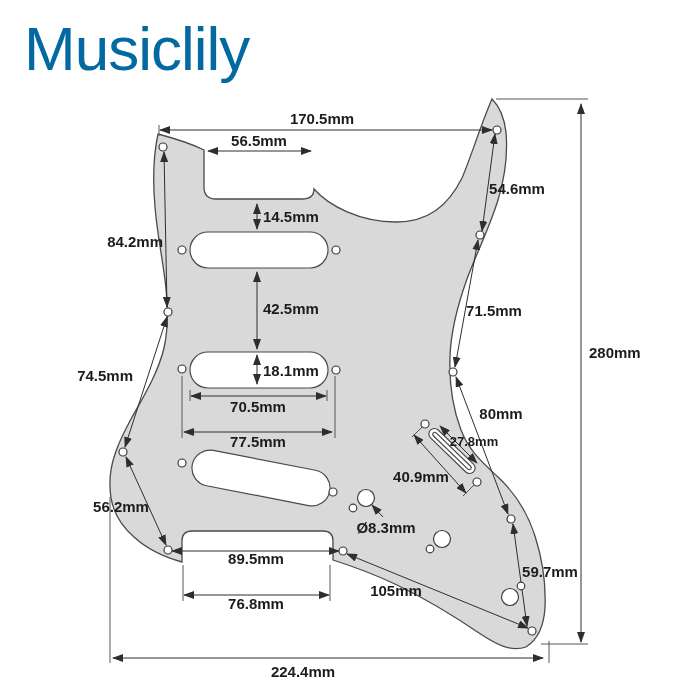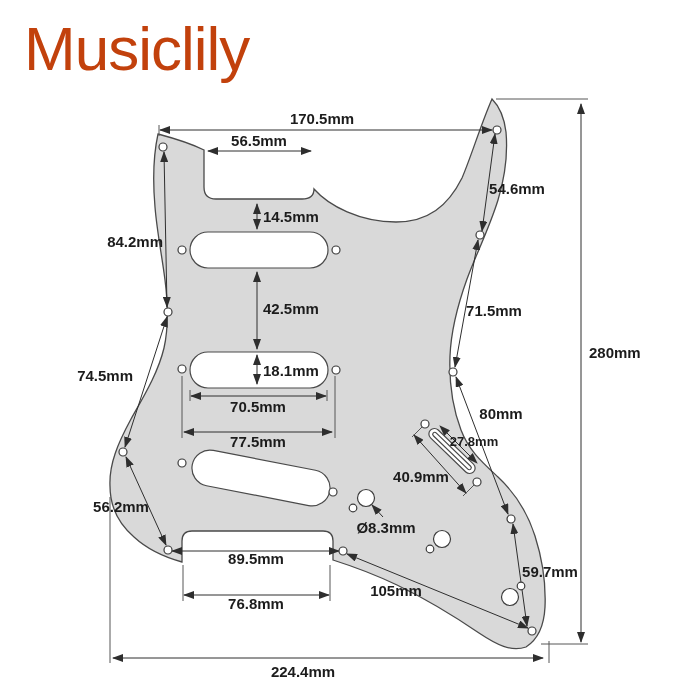--- a/index.html
+++ b/index.html
@@ -1,19 +1,19 @@
 <!DOCTYPE html>
 <html><head>
 <meta charset="utf-8">
 <style>
   html,body{margin:0;padding:0;background:#ffffff;}
   .page{position:relative;width:700px;height:700px;background:#ffffff;overflow:hidden;
         font-family:"Liberation Sans", sans-serif;}
   .logo{position:absolute;left:24px;top:18px;font-size:62px;font-weight:400;
-        letter-spacing:-1px;color:#c2410c;line-height:1;}
+        letter-spacing:-1px;color:#0369a1;line-height:1;}
   svg text{font-family:"Liberation Sans", sans-serif;font-weight:bold;font-size:15px;fill:#1c1c1c;}
   svg text.small{font-size:13px;}
   .outline{fill:#d9d9d9;stroke:#4a4a4a;stroke-width:1.3;}
   .cutout{fill:#ffffff;stroke:#4a4a4a;stroke-width:1.2;}
   .hole{fill:#ffffff;stroke:#3c3c3c;stroke-width:1.2;}
   .dim{stroke:#2e2e2e;stroke-width:1;fill:none;}
   .ext{stroke:#565656;stroke-width:1;fill:none;}
 </style>
 </head>
 <body>

